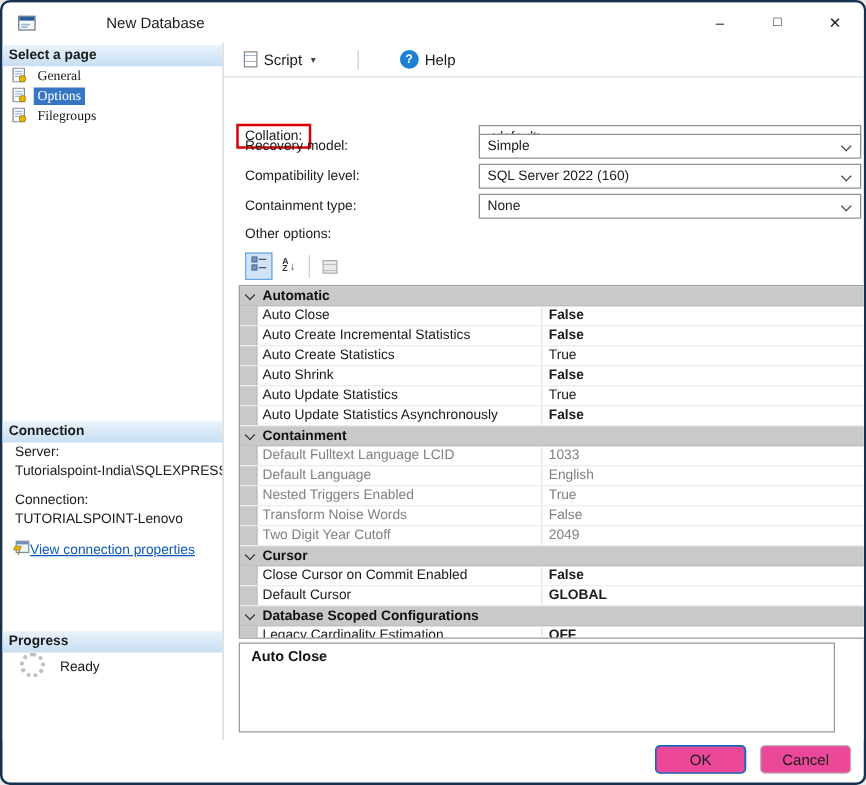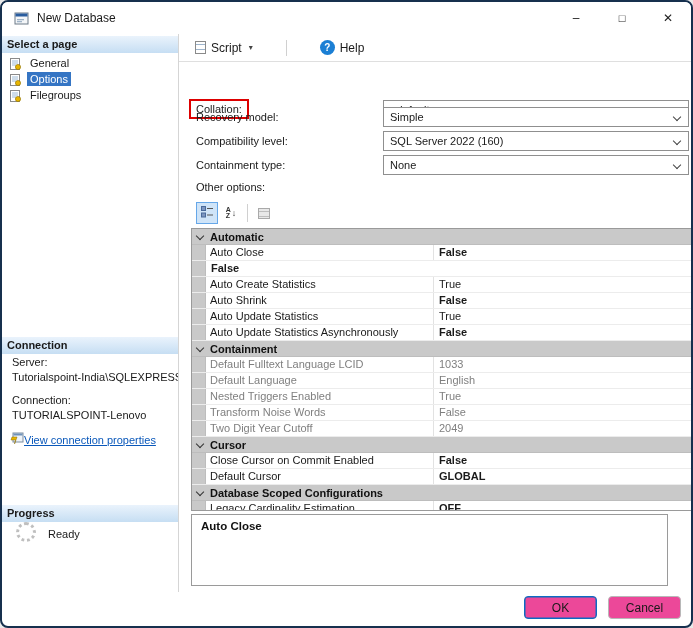--- a/index.html
+++ b/index.html
@@ -3,32 +3,32 @@
 <meta charset="utf-8">
 <style>
   * { margin:0; padding:0; box-sizing:border-box; }
   html,body { background:#e9e9e9; font-family:"Liberation Sans", sans-serif; }
   .window {
     position:relative; width:693px; height:628px;
     border:2px solid #16304e; border-radius:8px; overflow:hidden;
     background:#fff;
   }
   
-  .titlebar { position:absolute; top:0; left:0; right:0; height:32px; display:flex; align-items:center; background:#fff; }
+  .titlebar { position:absolute; top:0; left:0; right:0; height:32px; display:flex; align-items:center; background:#fff;gap:48px; }
   .app-icon { margin-left:12px; width:15px; height:15px; display:inline-block; }
   .title-text { margin-left:8px; font-size:12px; color:#1b1b1b; }
   .win-controls { margin-left:auto; display:flex; height:100%; }
   .win-btn { width:46px; height:100%; display:flex; align-items:center; justify-content:center; font-size:12px; color:#222; cursor:default; }
   
   .sidebar { position:absolute; left:0; top:32px; width:176px; height:558px; background:#fff; font-size:11px; }
   .side-header { position:absolute; left:0; right:0; height:17px; line-height:17px; font-weight:bold; font-size:11px;
                  padding-left:5px; background:linear-gradient(#eaf3fc,#c6def3); color:#1a1a1a; }
   .h-select { top:2px; } .h-conn { top:303px; } .h-prog { top:471px; }
   .pages-list { position:absolute; top:20px; left:0; right:0; }
-  .page-item { height:16px; display:flex; align-items:flex-end; padding-left:7px; }
+  .page-item { height:16px; display:flex; align-items:flex-start; padding-left:7px;font-family:Liberation Serif, serif; }
   .page-icon { width:12px; height:12px; display:inline-block; }
   .page-label { margin-left:6px; padding:1px 3px; color:#1a1a1a; }
   .page-item.selected .page-label { background:#3575c4; color:#fff; }
   .conn-line { position:absolute; left:10px; right:0; white-space:nowrap; color:#1a1a1a; }
   .l-server { top:322px; } .v-server { top:337px; }
   .l-conn { top:360px; } .v-conn { top:375px; }
   .conn-link-row { position:absolute; top:398px; left:8px; display:flex; align-items:center; gap:0; }
   .conn-link { color:#0a58ba; text-decoration:underline; cursor:pointer; }
   .spinner { position:absolute; top:488px; left:14px; width:20px; height:20px; border:3px dotted #bfbfbf; border-radius:50%; }
   .ready { position:absolute; top:494px; left:46px; font-size:11px; color:#1a1a1a; }
@@ -248,20 +248,21 @@
             <span class="pg-chev"></span>
             <span class="pg-cat-name">Automatic</span>
           </div>
           <div class="pg-row bold">
             <span class="pg-indent"></span>
             <span class="pg-name">Auto Close</span>
             <span class="pg-value">False</span>
           </div>
           <div class="pg-row bold">
             <span class="pg-indent"></span>
+            <span class="pg-name">Auto Create Incremental Statistics</span>
             <span class="pg-value">False</span>
           </div>
           <div class="pg-row normal">
             <span class="pg-indent"></span>
             <span class="pg-name">Auto Create Statistics</span>
             <span class="pg-value">True</span>
           </div>
           <div class="pg-row bold">
             <span class="pg-indent"></span>
             <span class="pg-name">Auto Shrink</span>

